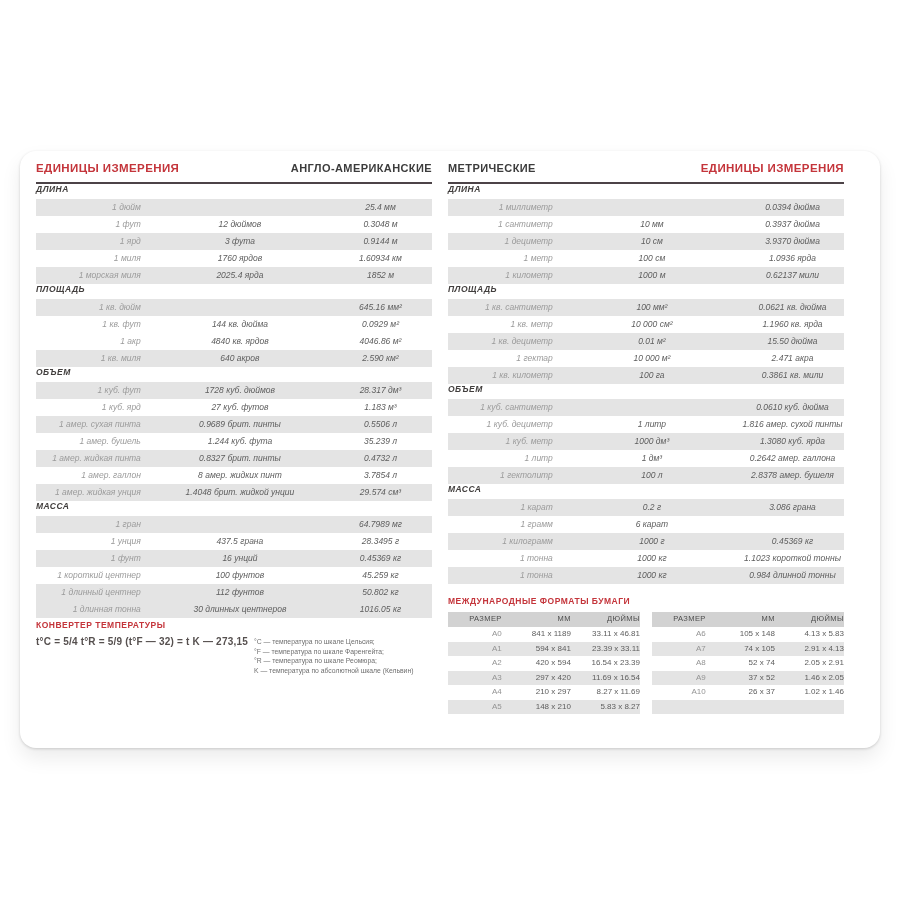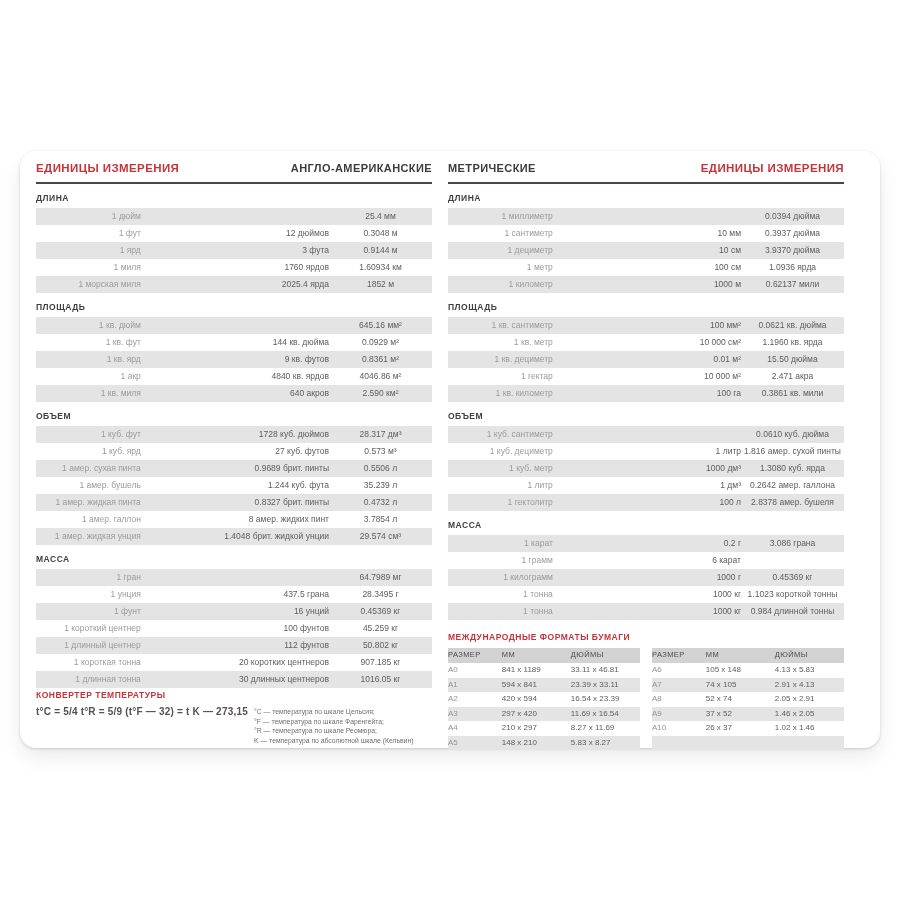--- a/index.html
+++ b/index.html
@@ -6,41 +6,41 @@
     font-family:"Liberation Sans",sans-serif;-webkit-font-smoothing:antialiased;}
   .stage{position:relative;width:900px;height:900px;background:#ffffff;overflow:hidden;}
   .card{position:absolute;left:20px;top:151px;width:860px;height:597px;background:#ffffff;
     border-radius:16px;box-shadow:0 1px 3px rgba(0,0,0,0.16),0 10px 20px rgba(0,0,0,0.08);}
   .card-inner{display:flex;padding:9px 16px 0 16px;gap:16px;}
   .col{width:396px;flex:0 0 396px;}
   .hdr{display:flex;justify-content:space-between;align-items:baseline;height:16px;padding-top:2px;}
   .title{font-weight:bold;font-size:11.5px;letter-spacing:0.4px;color:#c4353b;}
   .subtitle{font-weight:bold;font-size:11px;letter-spacing:0.4px;color:#3c3c3c;}
   .rule{border-bottom:2px solid #4c4347;margin-top:4px;}
-  .measure-section{margin-top:9px;}
+  .measure-section{font-style:italic;}
   .section-heading{font-weight:bold;font-size:8.5px;letter-spacing:0.5px;color:#413e3d;
     height:10px;line-height:10px;margin-bottom:5px;}
   .unit-row{display:grid;grid-template-columns:29% 45% 26%;height:17px;align-items:center;
     font-size:8.5px;line-height:17px;}
   .unit-row.striped{background:#e4e4e4;}
   .cell{white-space:nowrap;overflow:hidden;}
   .cell.c0{text-align:right;color:#9b9b9b;padding-right:10px;}
-  .cell.c1{text-align:right;color:#5d5d5d;}
+  .cell.c1{text-align:center;color:#5d5d5d;}
   .cell.c2{text-align:center;color:#5d5d5d;}
   .red-heading{font-weight:bold;font-size:8.5px;letter-spacing:0.5px;color:#c4353b;
     height:10px;line-height:10px;margin-bottom:6px;}
   .temp-block{margin-top:2px;}
   .temp-body{display:flex;margin-top:2px;}
   .temp-formula{flex:0 0 218px;font-size:10px;font-weight:bold;color:#56504f;letter-spacing:0.2px;}
   .temp-notes{flex:1;font-size:6.8px;line-height:9.6px;color:#6f6f6f;padding-top:1px;}
   .paper-block{margin-top:12px;}
   .paper-tables{display:flex;gap:12px;}
   .paper-table{flex:1;}
   .paper-row{display:grid;grid-template-columns:28% 36% 36%;height:14.5px;align-items:center;
-    font-size:8px;line-height:14.5px;text-align:left;color:#5d5d5d;}
+    font-size:8px;line-height:14.5px;text-align:right;color:#5d5d5d;}
   .paper-row.ph{background:#d2d2d2;color:#4c4c4c;font-size:7.5px;letter-spacing:0.4px;height:15px;}
   .paper-row.striped{background:#e4e4e4;}
   .paper-row .pc0{color:#949494;}
   .paper-row.ph .pc0{color:#4c4c4c;}
 </style>
 </head>
 <body>
 
 <div class="stage">
   <div class="card">
@@ -87,25 +87,20 @@
               <div class="unit-row striped">
                 <div class="cell c0">1 кв. дюйм</div>
                 <div class="cell c1"></div>
                 <div class="cell c2">645.16 мм²</div>
               </div>
               <div class="unit-row">
                 <div class="cell c0">1 кв. фут</div>
                 <div class="cell c1">144 кв. дюйма</div>
                 <div class="cell c2">0.0929 м²</div>
               </div>
-              <div class="unit-row striped">
-                <div class="cell c0">1 кв. ярд</div>
-                <div class="cell c1">9 кв. футов</div>
-                <div class="cell c2">0.8361 м²</div>
-              </div>
               <div class="unit-row">
                 <div class="cell c0">1 акр</div>
                 <div class="cell c1">4840 кв. ярдов</div>
                 <div class="cell c2">4046.86 м²</div>
               </div>
               <div class="unit-row striped">
                 <div class="cell c0">1 кв. миля</div>
                 <div class="cell c1">640 акров</div>
                 <div class="cell c2">2.590 км²</div>
               </div>
@@ -113,21 +108,21 @@
             <div class="measure-section">
               <div class="section-heading">ОБЪЕМ</div>
               <div class="unit-row striped">
                 <div class="cell c0">1 куб. фут</div>
                 <div class="cell c1">1728 куб. дюймов</div>
                 <div class="cell c2">28.317 дм³</div>
               </div>
               <div class="unit-row">
                 <div class="cell c0">1 куб. ярд</div>
                 <div class="cell c1">27 куб. футов</div>
-                <div class="cell c2">0.573 м³</div>
+                <div class="cell c2">1.183 м³</div>
               </div>
               <div class="unit-row striped">
                 <div class="cell c0">1 амер. сухая пинта</div>
                 <div class="cell c1">0.9689 брит. пинты</div>
                 <div class="cell c2">0.5506 л</div>
               </div>
               <div class="unit-row">
                 <div class="cell c0">1 амер. бушель</div>
                 <div class="cell c1">1.244 куб. фута</div>
                 <div class="cell c2">35.239 л</div>
@@ -167,25 +162,20 @@
               </div>
               <div class="unit-row">
                 <div class="cell c0">1 короткий центнер</div>
                 <div class="cell c1">100 фунтов</div>
                 <div class="cell c2">45.259 кг</div>
               </div>
               <div class="unit-row striped">
                 <div class="cell c0">1 длинный центнер</div>
                 <div class="cell c1">112 фунтов</div>
                 <div class="cell c2">50.802 кг</div>
-              </div>
-              <div class="unit-row">
-                <div class="cell c0">1 короткая тонна</div>
-                <div class="cell c1">20 коротких центнеров</div>
-                <div class="cell c2">907.185 кг</div>
               </div>
               <div class="unit-row striped">
                 <div class="cell c0">1 длинная тонна</div>
                 <div class="cell c1">30 длинных центнеров</div>
                 <div class="cell c2">1016.05 кг</div>
               </div>
             </div>
           </div>
 
         <div class="temp-block">

